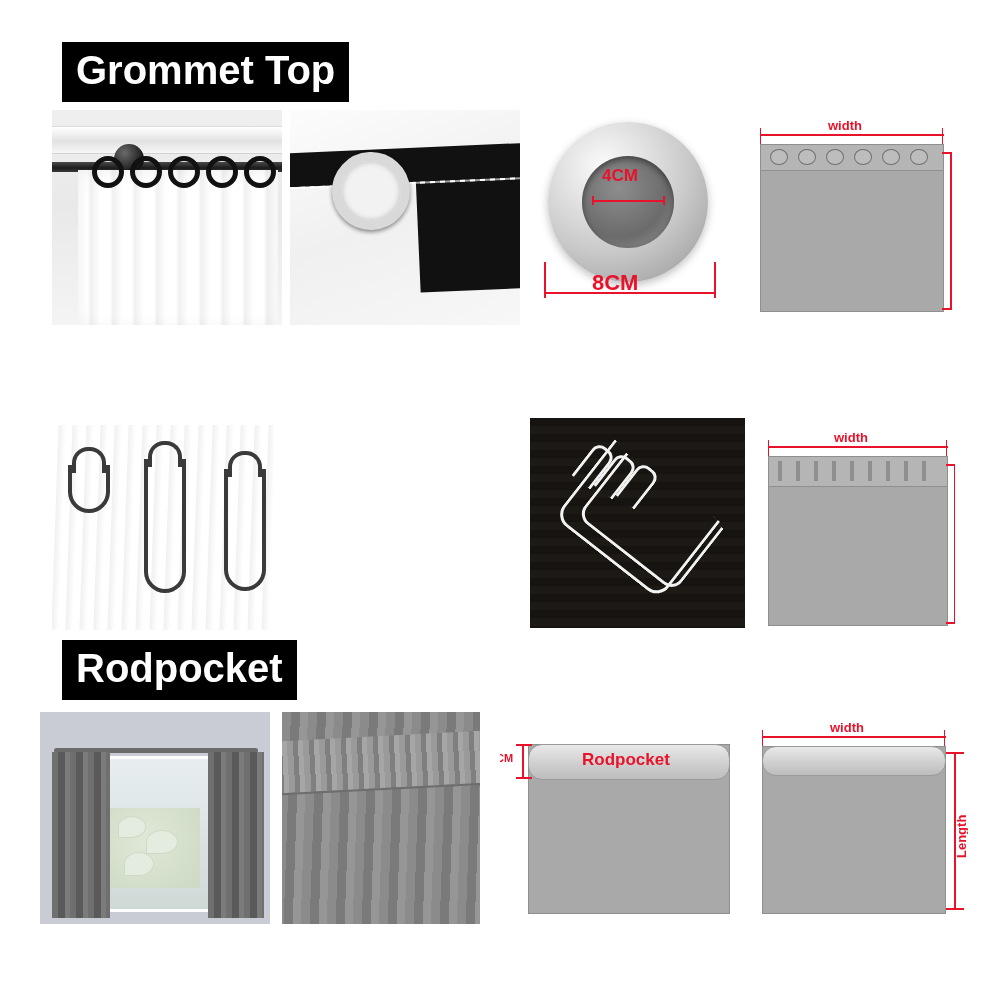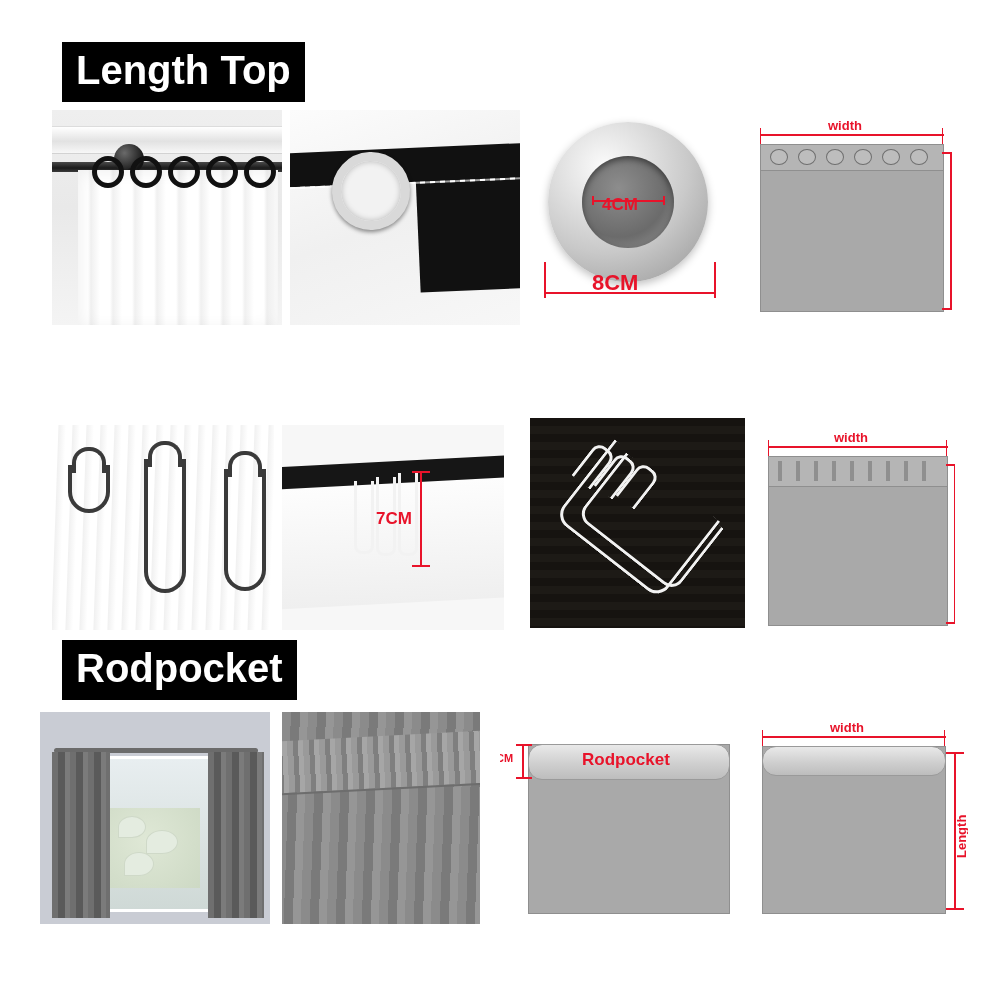--- a/index.html
+++ b/index.html
@@ -245,21 +245,21 @@
     background: linear-gradient(180deg,#e9e9e9,#cfcfcf 55%,#bdbdbd);
     border:1px solid #9a9a9a;
     border-radius:14px;
   }
 </style>
 </head>
 <body>
 
 <div class="page">
 
-  <div class="section-title" id="title-grommet">Length Top</div>
+  <div class="section-title" id="title-grommet">Grommet Top</div>
 
   <div class="panel" id="p-grommet-rod">
     <div class="wall"></div>
     <div class="moulding"></div>
     <div class="rod"></div>
     <div class="finial"></div>
     <div class="finial-stem"></div>
     <div class="panelcloth"></div>
     <div class="ring" style="left:40px;"></div>
     <div class="ring" style="left:78px;"></div>
@@ -276,21 +276,21 @@
     <div class="grommet-hole"></div>
   </div>
 
   <div class="panel" id="p-ring">
     <div class="ring-outer"></div>
     <div class="ring-inner"></div>
 
     <div class="red-line" style="left:62px; top:88px; width:72px; height:1.5px;"></div>
     <div class="red-line" style="left:62px; top:84px; width:1.5px; height:9px;"></div>
     <div class="red-line" style="left:133px; top:84px; width:1.5px; height:9px;"></div>
-    <div class="lbl" style="left:72px; top:83px; font-size:17px;">4CM</div>
+    <div class="lbl" style="left:72px; top:54px; font-size:17px;">4CM</div>
 
     <div class="red-line" style="left:14px; top:180px; width:172px; height:1.5px;"></div>
     <div class="red-line" style="left:14px; top:150px; width:1.5px; height:36px;"></div>
     <div class="red-line" style="left:184px; top:150px; width:1.5px; height:36px;"></div>
     <div class="lbl" style="left:62px; top:158px; font-size:22px;">8CM</div>
   </div>
 
   <div class="panel" id="s-grommet">
 
     <div class="red-line" style="left:8px; top:16px; width:184px; height:1.5px;"></div>
@@ -318,33 +318,20 @@
   <div class="panel" id="p-hooks">
     <div class="cloth"></div>
     <div class="hooktop" style="left:20px; top:22px;"></div>
     <div class="hookshape" style="left:16px; top:40px;"></div>
     <div class="hooktop" style="left:96px; top:16px;"></div>
     <div class="hookshape" style="left:92px; top:34px; height:130px;"></div>
     <div class="hooktop" style="left:176px; top:26px;"></div>
     <div class="hookshape" style="left:172px; top:44px; height:118px;"></div>
   </div>
 
-  <div class="panel" id="p-hook-close">
-    <div class="pleat"></div>
-    <div class="topband"></div>
-
-    <div class="wire" style="left:72px; top:56px; width:14px; height:70px; border-radius:0 0 8px 8px; border-top:none;"></div>
-    <div class="wire" style="left:94px; top:52px; width:14px; height:76px; border-radius:0 0 8px 8px; border-top:none;"></div>
-    <div class="wire" style="left:116px; top:48px; width:14px; height:80px; border-radius:0 0 8px 8px; border-top:none;"></div>
-
-    <div class="red-line" style="left:138px; top:46px; width:1.5px; height:96px;"></div>
-    <div class="red-line" style="left:130px; top:46px; width:18px; height:1.5px;"></div>
-    <div class="red-line" style="left:130px; top:140px; width:18px; height:1.5px;"></div>
-    <div class="lbl" style="left:94px; top:84px; font-size:17px;">7CM</div>
-  </div>
 
   <div class="panel" id="p-hook-photo">
     <div class="wire" style="left:52px; top:26px; width:18px; height:40px; border-radius:10px 10px 0 0; border-bottom:none; transform:rotate(38deg);"></div>
     <div class="wire" style="left:74px; top:36px; width:18px; height:40px; border-radius:10px 10px 0 0; border-bottom:none; transform:rotate(38deg);"></div>
     <div class="wire" style="left:96px; top:46px; width:18px; height:40px; border-radius:10px 10px 0 0; border-bottom:none; transform:rotate(38deg);"></div>
     <div class="wire" style="left:40px; top:52px; width:128px; height:96px; border-radius:0 0 16px 16px; border-top:none; transform:rotate(38deg);"></div>
     <div class="wire" style="left:58px; top:64px; width:118px; height:78px; border-radius:0 0 14px 14px; border-top:none; transform:rotate(38deg);"></div>
   </div>
 
   <div class="panel" id="s-hook">

